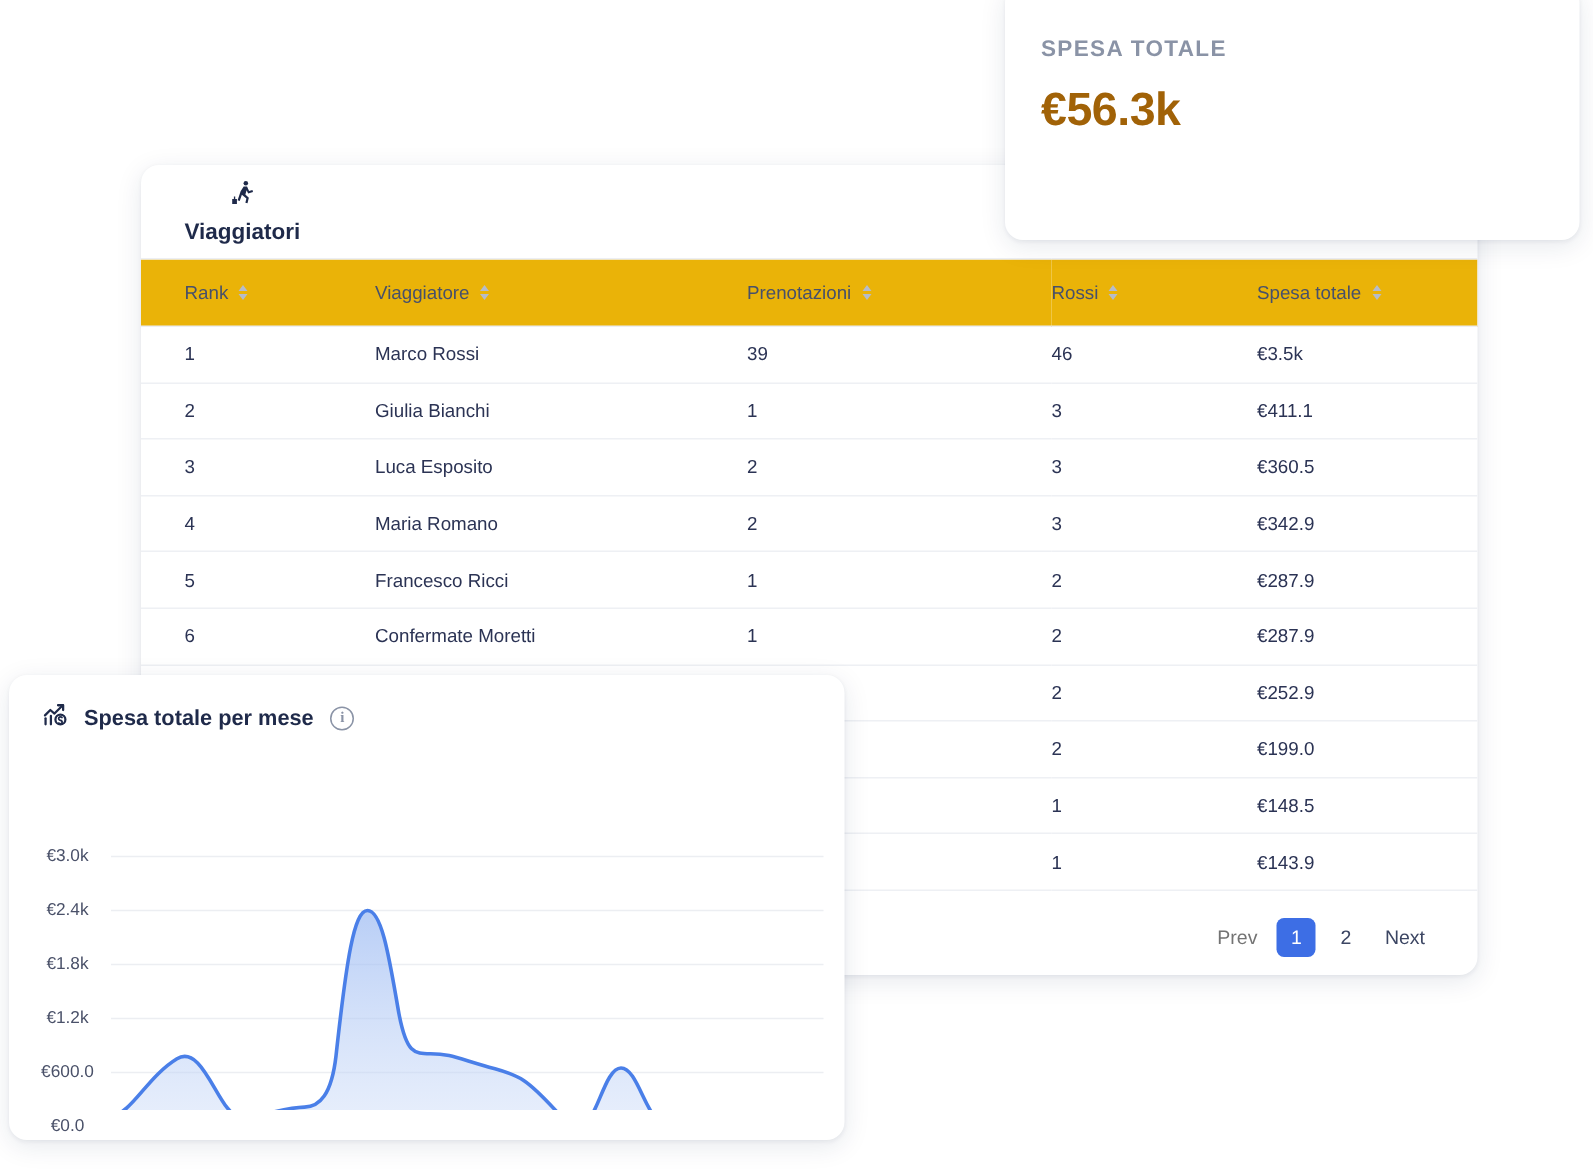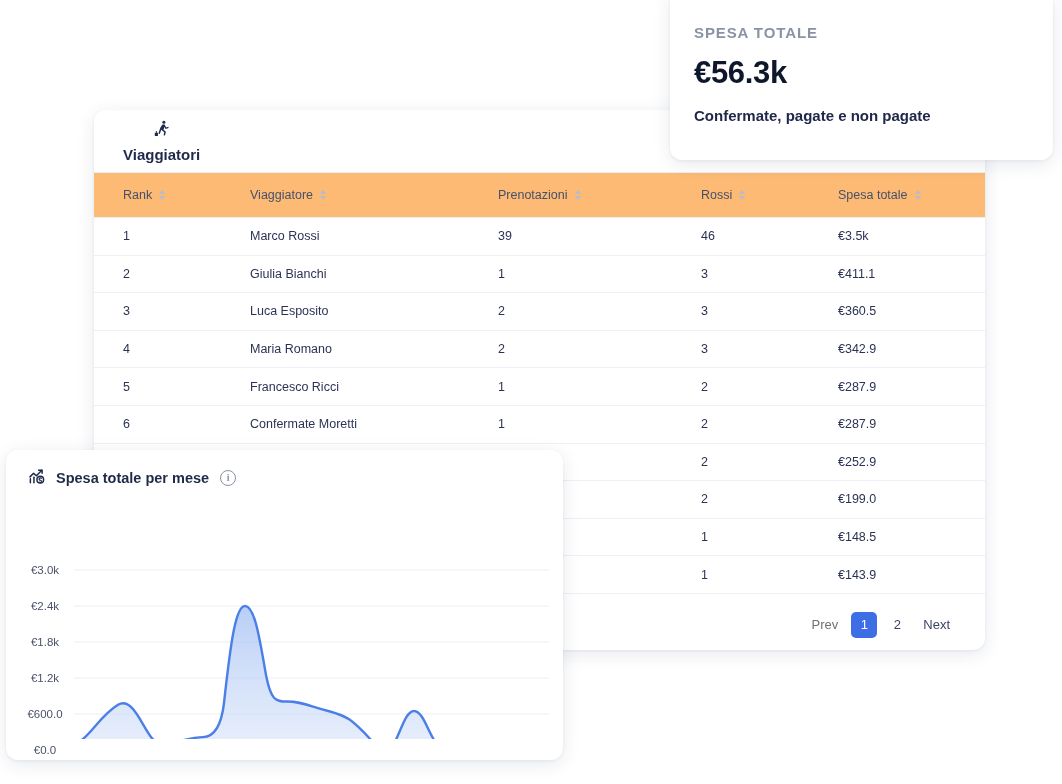--- a/index.html
+++ b/index.html
@@ -39,21 +39,21 @@
   .kpi-label {
     font-size: 15px;
     font-weight: bold;
     letter-spacing: 0.06em;
     color: #8a93a6;
     margin: 0 0 14px 0;
   }
   .kpi-value {
     font-size: 31px;
     font-weight: bold;
-    color: #0f172a;
+    color: #a16207;
     margin: 0 0 16px 0;
     letter-spacing: -0.01em;
   }
   .kpi-sub {
     font-size: 15px;
     font-weight: bold;
     color: #20294a;
     margin: 0;
   }
 
@@ -81,21 +81,21 @@
     flex-direction: column;
   }
   .traveler-icon svg { display: block; }
 
   table.data {
     width: 100%;
     border-collapse: collapse;
     table-layout: fixed;
   }
   table.data thead th {
-    background: #fdba74;
+    background: #eab308;
     border-top: 1px solid #eceef3;
     border-bottom: 1px solid #eceef3;
     font-size: 12.5px;
     font-weight: normal;
     color: #47506b;
     text-align: left;
     padding: 12px 0 12px 0;
     height: 20px;
   }
   th .th-inner { display: flex; align-items: center; gap: 7px; }
@@ -335,21 +335,20 @@
     <div class="pg num active">1</div>
     <div class="pg num">2</div>
     <div class="pg next">Next</div>
   </div>
 </div>
 
 <div class="card" id="kpi-card">
   <div class="kpi-inner">
     <div class="kpi-label">SPESA TOTALE</div>
     <div class="kpi-value">€56.3k</div>
-    <div class="kpi-sub">Confermate, pagate e non pagate</div>
   </div>
 </div>
 
 <div class="card" id="chart-card">
   <div class="chart-header">
     <span>
       <svg width="19" height="19" viewBox="0 0 24 24" fill="none" stroke="#1f2a4a" stroke-width="1.9" stroke-linecap="round" stroke-linejoin="round">
         <path d="M2.5 12.5 L7 8 L10.5 11 L17.5 4" fill="none"></path>
         <path d="M13.5 4 L17.8 4 L17.8 8" fill="none"></path>
         <line x1="3" y1="15" x2="3" y2="20"></line>

